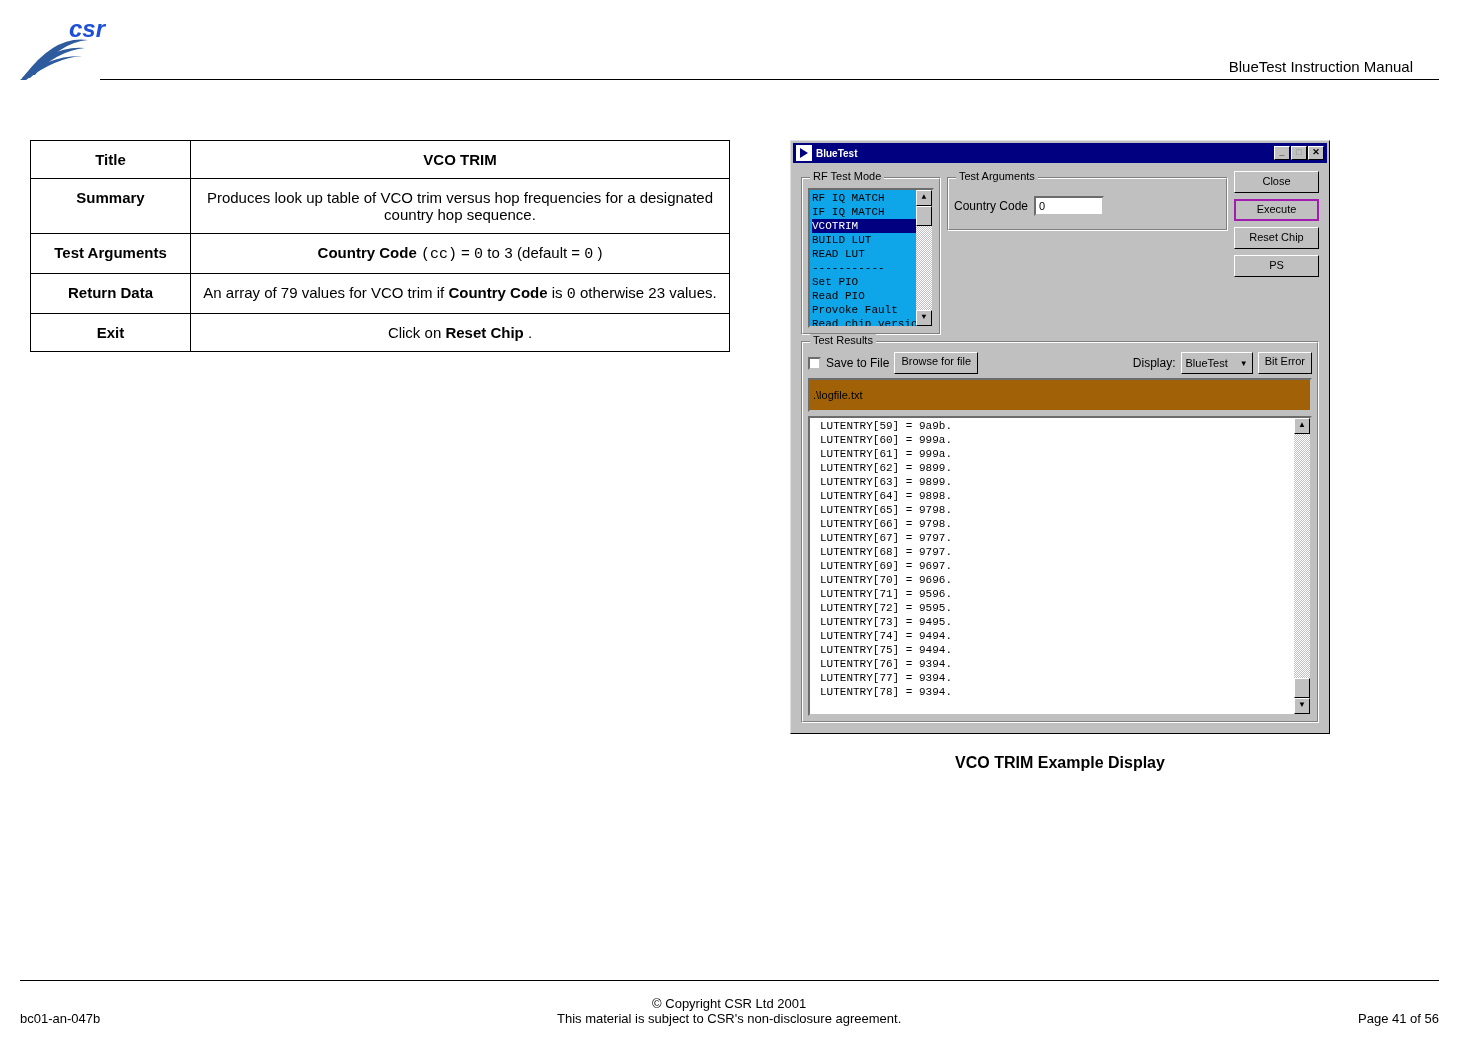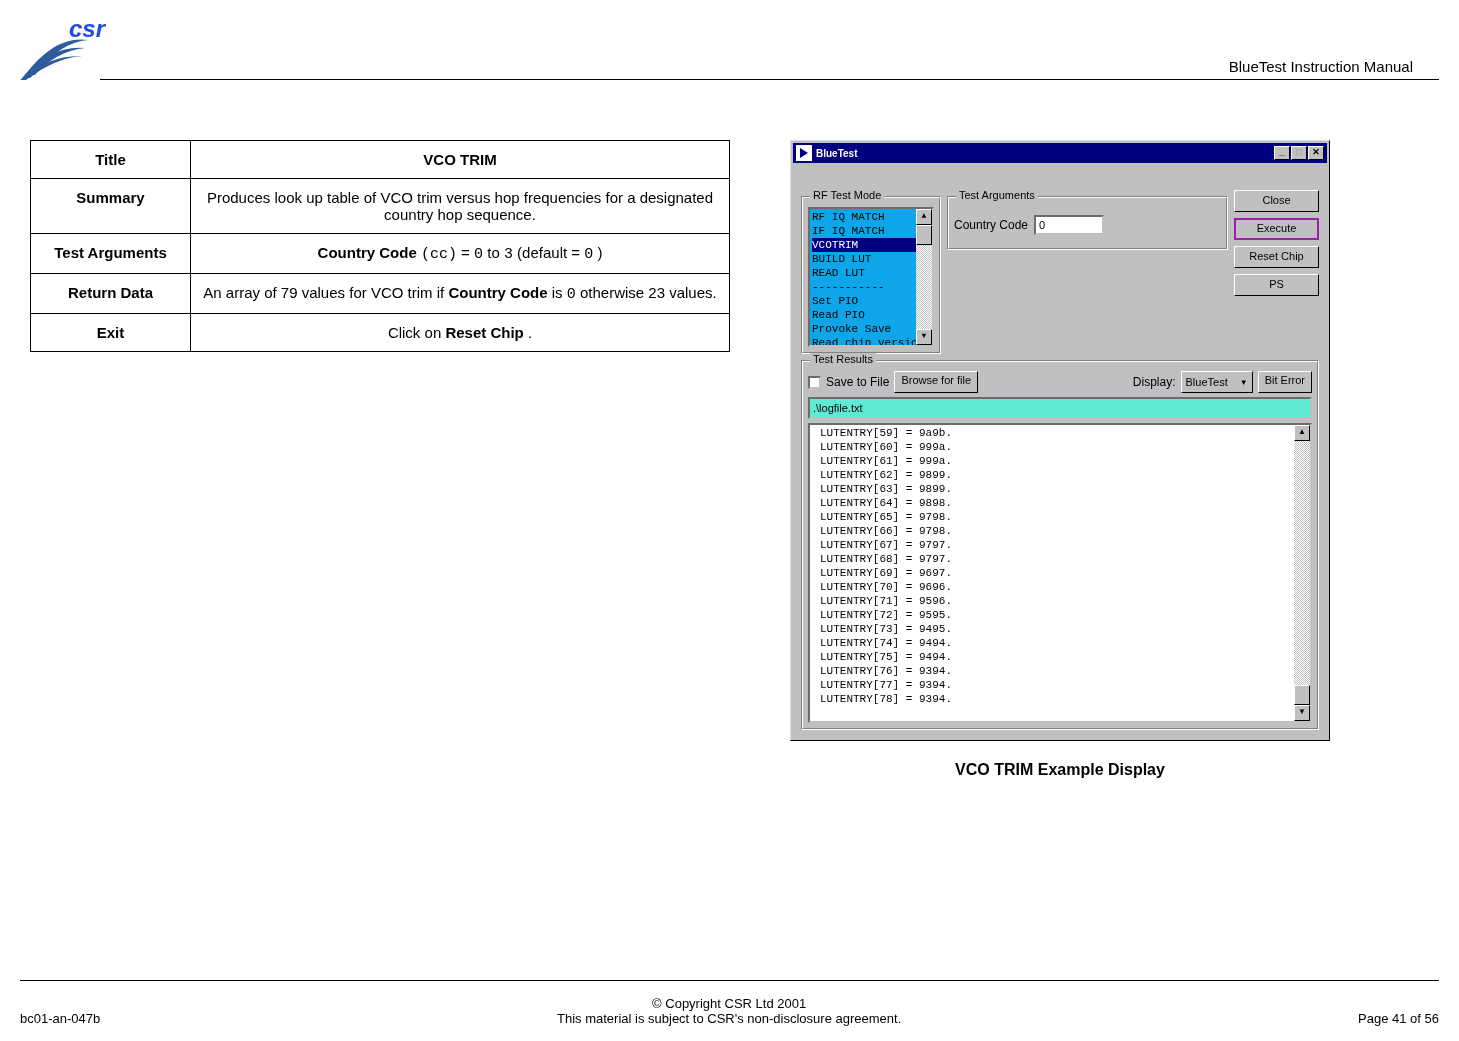--- a/index.html
+++ b/index.html
@@ -119,21 +119,21 @@
       border-bottom-color: #000;
       font-size: 9px;
       line-height: 10px;
       text-align: center;
       color: #000;
       font-family: Arial;
       font-weight: bold;
     }
     .titlebar-btn.disabled { color: #888; }
     .app-body { padding: 8px; background: #c0c0c0; }
-    .top-row { display: flex; gap: 6px; align-items: flex-start; margin-top: 19px; }
+    .top-row { display: flex; gap: 6px; align-items: flex-start; }
     .groupbox {
       border: 1px solid #808080;
       border-right-color: #fff;
       border-bottom-color: #fff;
       position: relative;
       padding: 10px 6px 6px 6px;
       margin-top: 6px;
     }
     .groupbox-inner {
       border: 1px solid #fff;
@@ -233,21 +233,21 @@
     .footer {
       position: absolute;
       bottom: 15px;
       left: 20px;
       right: 20px;
     }
     .footer-line { border-top: 1px solid #000; margin-bottom: 15px; }
     .footer-row { display: flex; justify-content: space-between; align-items: flex-end; font-size: 13px; }
     .footer-center { text-align: center; }
     .log-input-row { margin-bottom: 4px; }
-    .log-input { width: 100%; background: #5eead4; border: 2px inset #c0c0c0; padding: 9px 3px; font-size: 11px; height: 20px; }
+    .log-input { width: 100%; background: #a16207; border: 2px inset #c0c0c0; padding: 15px 3px; font-size: 11px; height: 20px; }
     .display-dropdown { display: flex; align-items: center; background: #c0c0c0; border: 1px solid #fff; border-right-color: #000; border-bottom-color: #000; padding: 1px 4px; height: 22px; font-size: 11px; gap: 8px;}
     .dd-arrow { font-size: 8px; margin-left: 4px;}
   </style>
 </head>
 <body>
 
 <div class="header">
   <div class="logo">
     <span class="logo-text">csr</span>
     <svg class="logo-swoosh" viewBox="0 0 70 50">
@@ -332,21 +332,21 @@
             <div class="listbox">
               <div class="listbox-content" id="rf-list">
                   <div>RF IQ MATCH</div>
                   <div>IF IQ MATCH</div>
                   <div class="selected">VCOTRIM</div>
                   <div>BUILD LUT</div>
                   <div>READ LUT</div>
                   <div>-----------</div>
                   <div>Set PIO</div>
                   <div>Read PIO</div>
-                  <div>Provoke Save</div>
+                  <div>Provoke Fault</div>
                   <div>Read chip version</div>
                 </div>
               <div class="scrollbar-v">
                 <div class="sb-btn">▲</div>
                 <div class="sb-track">
                     <div class="sb-thumb" style="top:0"></div>
                   </div>
                 <div class="sb-btn">▼</div>
               </div>
             </div>

